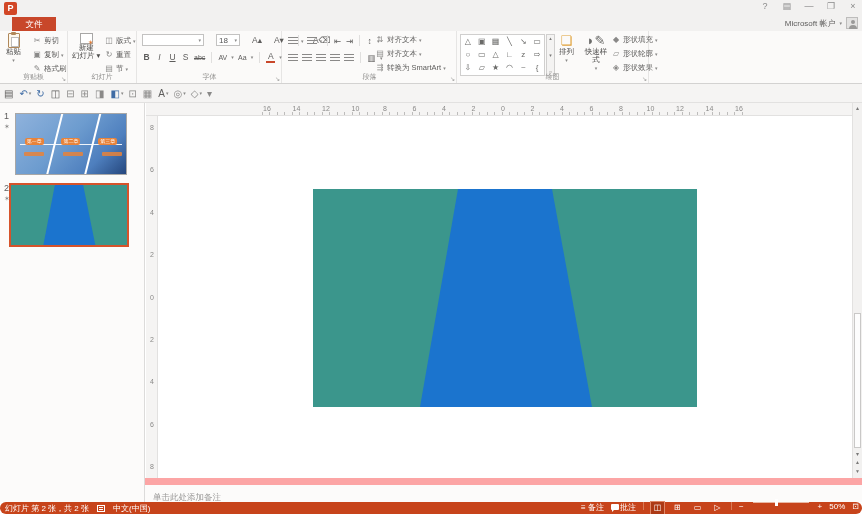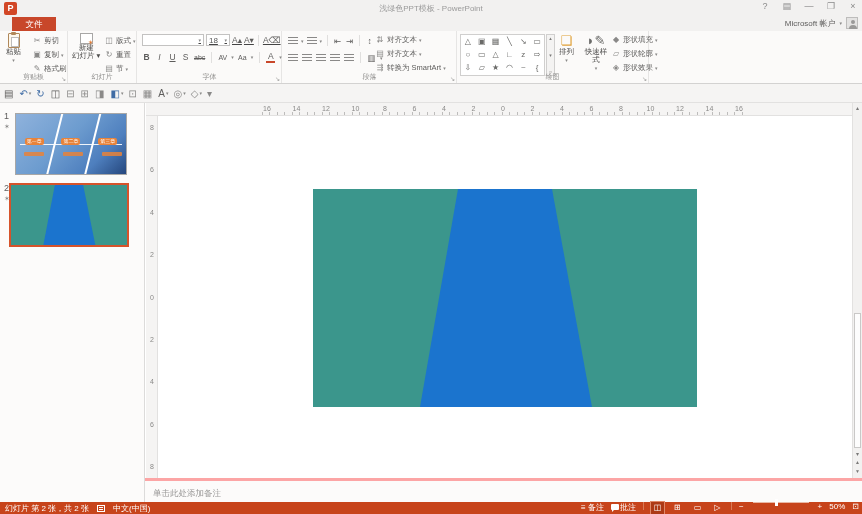--- a/index.html
+++ b/index.html
@@ -87,21 +87,21 @@
   
   #canvas { position:absolute; left:158px; top:116px; width:694px; height:362px; background:#fff; }
   #shape-rect { position:absolute; left:155px; top:73px; width:384px; height:218px; background:#3b968c; }
   #shape-trap { position:absolute; left:0; top:0; width:384px; height:218px; background:#1b74ce;
     clip-path:polygon(145px 0, 239px 0, 279px 218px, 107px 218px); }
   
   #vscroll { position:absolute; right:0; top:103px; width:10px; height:375px; background:#f2f1f0; border-left:1px solid #e2e1e0; }
   #vscroll .arr { position:absolute; left:0; width:9px; text-align:center; font-size:6px; color:#7a7978; }
   #vscroll-thumb { position:absolute; left:1px; top:210px; width:7px; height:135px; background:#fdfdfd; border:1px solid #c9c8c7; }
   
-  #notesbar { position:absolute; left:145px; top:478px; width:717px; height:24px; background:#fcfbfa; border-top:3px solid #fca5a5; }
+  #notesbar { position:absolute; left:145px; top:478px; width:717px; height:24px; background:#fcfbfa; border-top:7px solid #fca5a5; }
   #notes-text { position:absolute; left:8px; top:7px; color:#9a9998; font-size:8.5px; }
   
   #statusbar { position:absolute; left:0; top:502px; width:862px; height:12px; background:#c7441b; color:#fff; font-size:8px; }
   #status-left { position:absolute; left:5px; top:0; display:flex; gap:8px; align-items:center; height:12px; }
   #status-right { position:absolute; right:3px; top:0; display:flex; gap:7px; align-items:flex-start; height:16px; }
   .sb-icon { font-size:8px; line-height:12px; }
   .icon-proof { display:inline-block; width:8px; height:7px; border:1px solid #fff; position:relative; }
   .icon-proof:after { content:""; position:absolute; left:1px; top:1.5px; width:4px; height:1px; background:#fff; box-shadow:0 2px 0 #fff; }
   .icon-bubble { display:inline-block; width:8px; height:6px; background:#fff; border-radius:1px; position:relative; margin-right:1px; }
   .icon-bubble:after { content:""; position:absolute; left:1px; bottom:-2px; border:2px solid transparent; border-top-color:#fff; border-left-color:#fff; width:0; height:0; }
@@ -112,21 +112,20 @@
   .sb-sep { width:1px; height:8px; background:#d97b56; }
   #collapse-ribbon { position:absolute; right:8px; top:72px; font-size:8px; color:#8a8988; }
 </style>
 </head>
 <body>
 
 <div id="app">
 
   <div id="titlebar">
     <div id="app-badge">P</div>
-    <div id="win-title">浅绿色PPT模板 - PowerPoint</div>
     <div id="win-controls">
       <span>?</span>
       <span>▤</span>
       <span>—</span>
       <span>❐</span>
       <span>×</span>
     </div>
   </div>
 
   <div id="tabrow">
@@ -189,21 +188,21 @@
           <span class="minibtn">
           <span class="micon">▤</span>
           <span>节</span>
           <span class="caret">▾</span>
         </span>
         </div>
       <div class="grp-label">幻灯片</div>
     </div>
 
     <div class="grp" style="left:138px;width:144px;">
-      <div style="position:absolute;left:4px;top:3px;display:flex;gap:2px;align-items:center;text-decoration:underline;">
+      <div style="position:absolute;left:4px;top:3px;display:flex;gap:12px;align-items:center;">
         <span class="combo" style="width:62px;">
           <span></span>
             <span class="caret">▾</span>
         </span>
         <span class="combo" style="width:24px;">
           <span>18</span>
             <span class="caret">▾</span>
         </span>
         <span class="btnglyph">A▴</span>
         <span class="btnglyph">A▾</span>
@@ -469,21 +468,21 @@
     <div id="vscroll-thumb"></div>
     <span class="arr" style="top:347px;">▾</span>
     <span class="arr" style="top:356px;font-size:5px;">▲</span>
     <span class="arr" style="top:365px;font-size:5px;">▼</span>
   </div>
 
   <div id="notesbar">
     <span id="notes-text">单击此处添加备注</span>
   </div>
 
-  <div id="statusbar" style="background: rgb(199, 68, 27);">
+  <div id="statusbar" style="background: rgb(199, 68, 27); border-radius: 6px;">
     <div id="status-left">
       <span>幻灯片 第 2 张，共 2 张</span>
       <span class="icon-proof"></span>
       <span>中文(中国)</span>
     </div>
     <div id="status-right">
       <span class="sb-icon"><span>≡</span> <span>备注</span></span>
       <span class="sb-icon"><span class="icon-bubble"></span><span>批注</span></span>
       <span class="sb-sep"></span>
       <span class="view-ic activev">◫</span>

